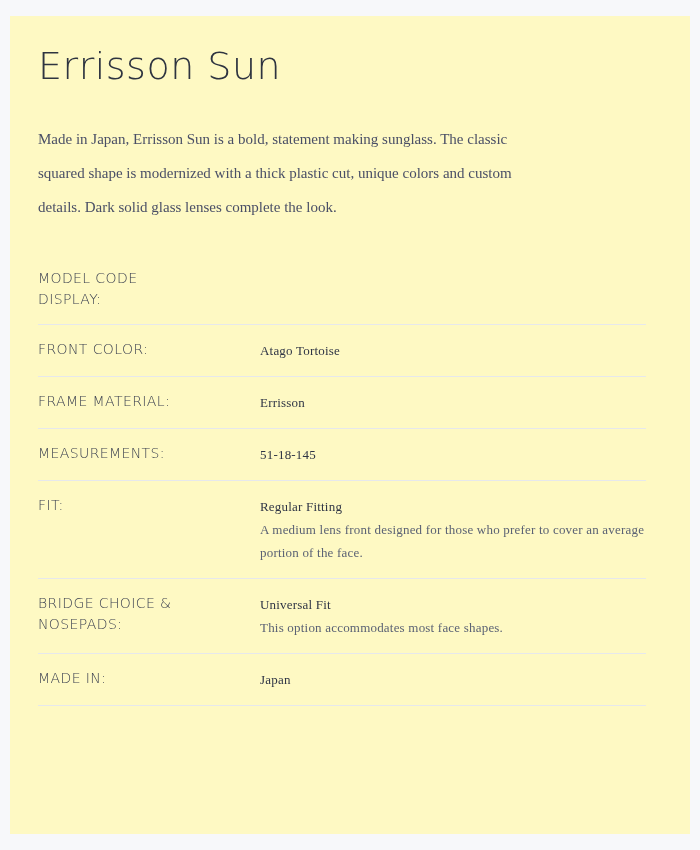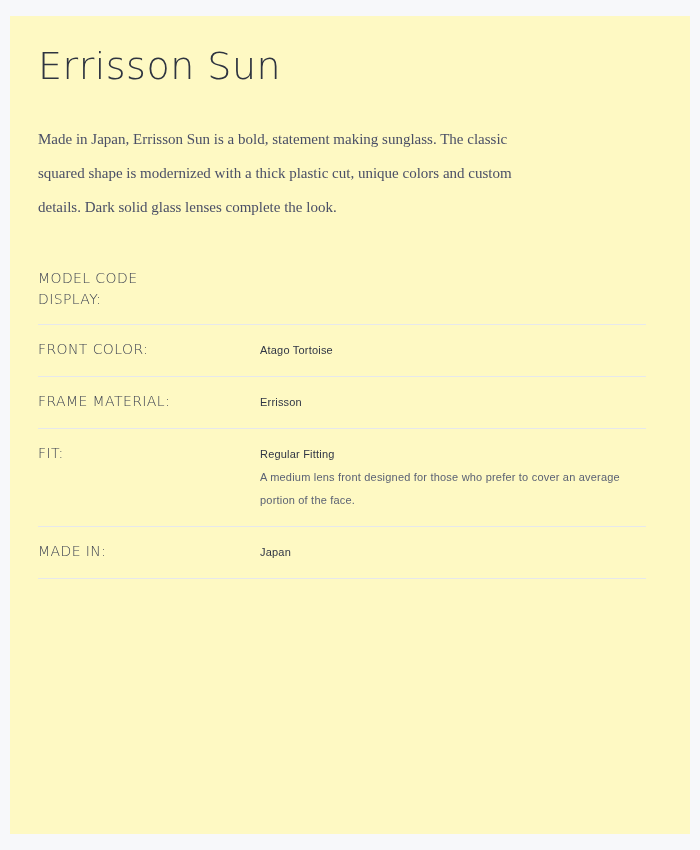--- a/index.html
+++ b/index.html
@@ -61,23 +61,23 @@
     width: 222px;
     font-family: "DejaVu Sans", sans-serif;
     font-weight: 300;
     font-size: 14px;
     letter-spacing: 0.4px;
     line-height: 21px;
     color: #3b4050;
     padding-right: 12px;
   }
   td.value {
-    font-family: Liberation Sans, sans-serif;
+    font-family: Liberation Serif, serif;
     font-weight: 300;
-    font-size: 11px;
+    font-size: 13px;
     letter-spacing: 0.2px;
     line-height: 23px;
     color: #2f3545;
     margin-top: 29px;
   }
   .value .sub {
     display: block;
     color: #5b6274;
   }
   .label-line {
@@ -116,25 +116,43 @@
         <tr>
           <td class="label">
             <span class="label-line">FRAME MATERIAL:</span>
           </td>
           <td class="value">
             <span>Errisson</span>
           </td>
         </tr>
         <tr>
           <td class="label">
+            <span class="label-line">MEASUREMENTS:</span>
+          </td>
+          <td class="value">
+            <span>51-18-145</span>
+          </td>
+        </tr>
+        <tr>
+          <td class="label">
             <span class="label-line">FIT:</span>
           </td>
           <td class="value">
             <span>Regular Fitting</span>
             <span class="sub">A medium lens front designed for those who prefer to cover an average portion of the face.</span>
+          </td>
+        </tr>
+        <tr>
+          <td class="label">
+            <span class="label-line">BRIDGE CHOICE &amp;</span>
+            <span class="label-line">NOSEPADS:</span>
+          </td>
+          <td class="value">
+            <span>Universal Fit</span>
+            <span class="sub">This option accommodates most face shapes.</span>
           </td>
         </tr>
         <tr>
           <td class="label">
             <span class="label-line">MADE IN:</span>
           </td>
           <td class="value">
             <span>Japan</span>
           </td>
         </tr>

